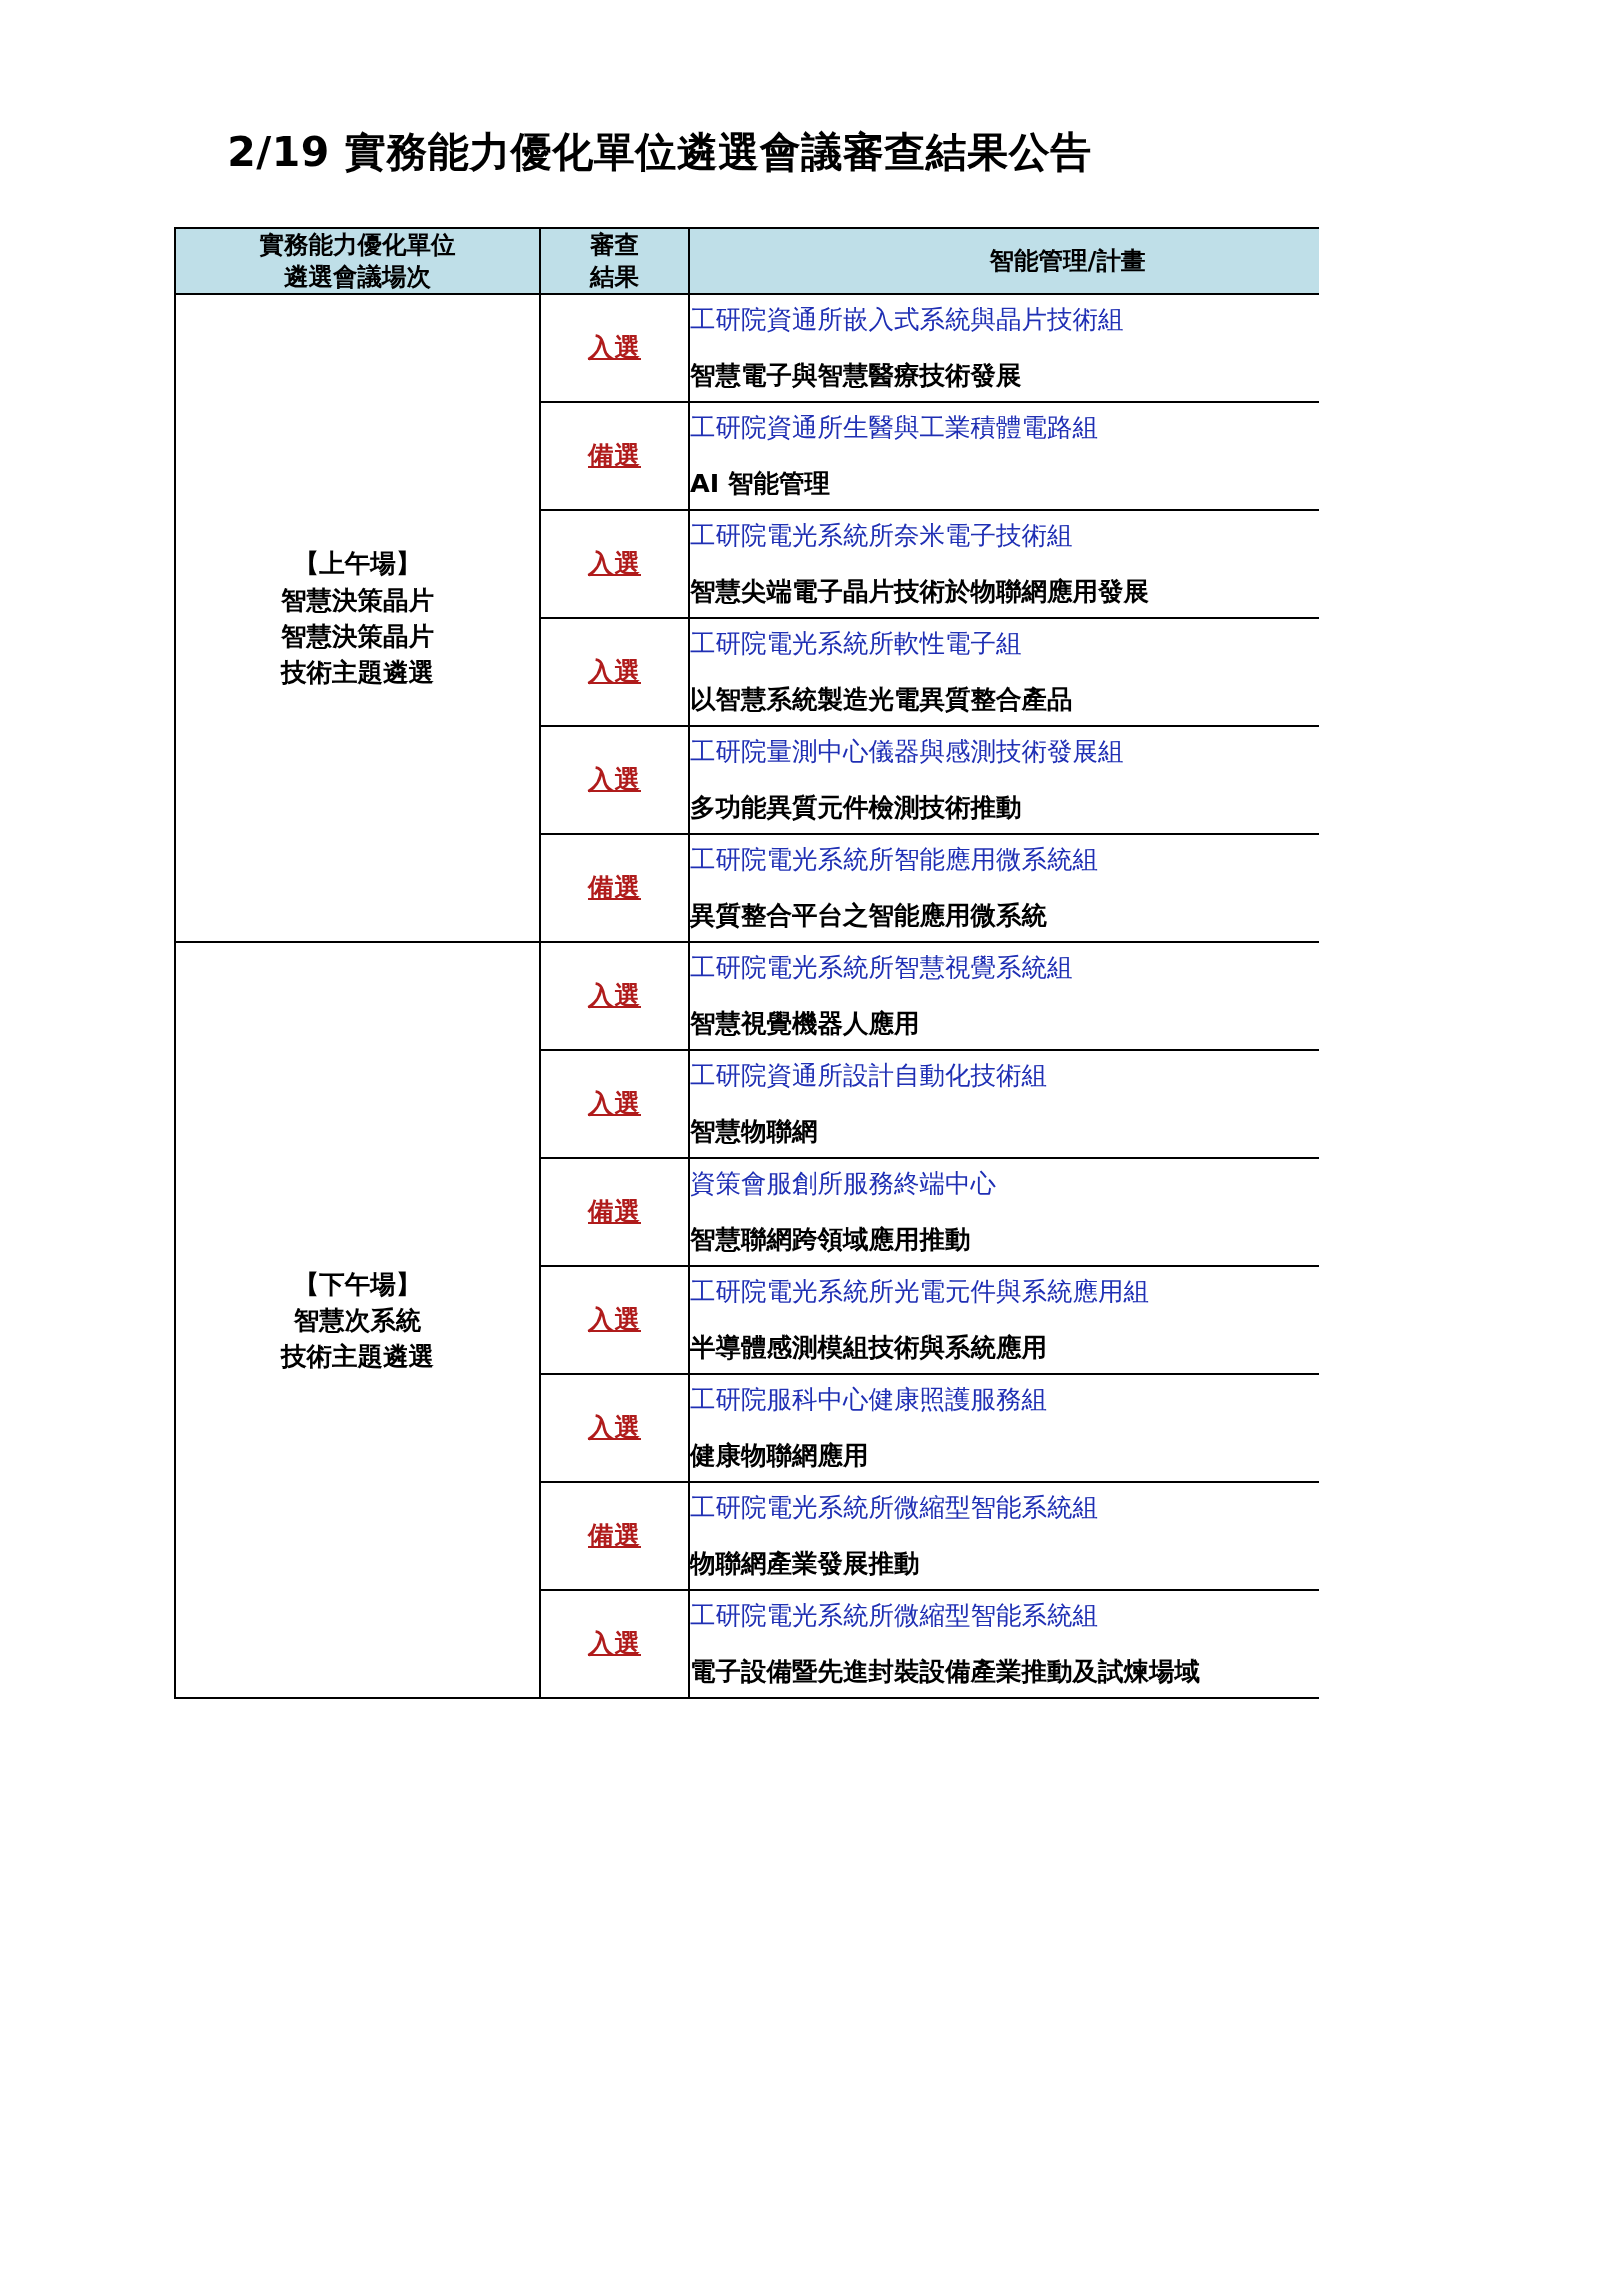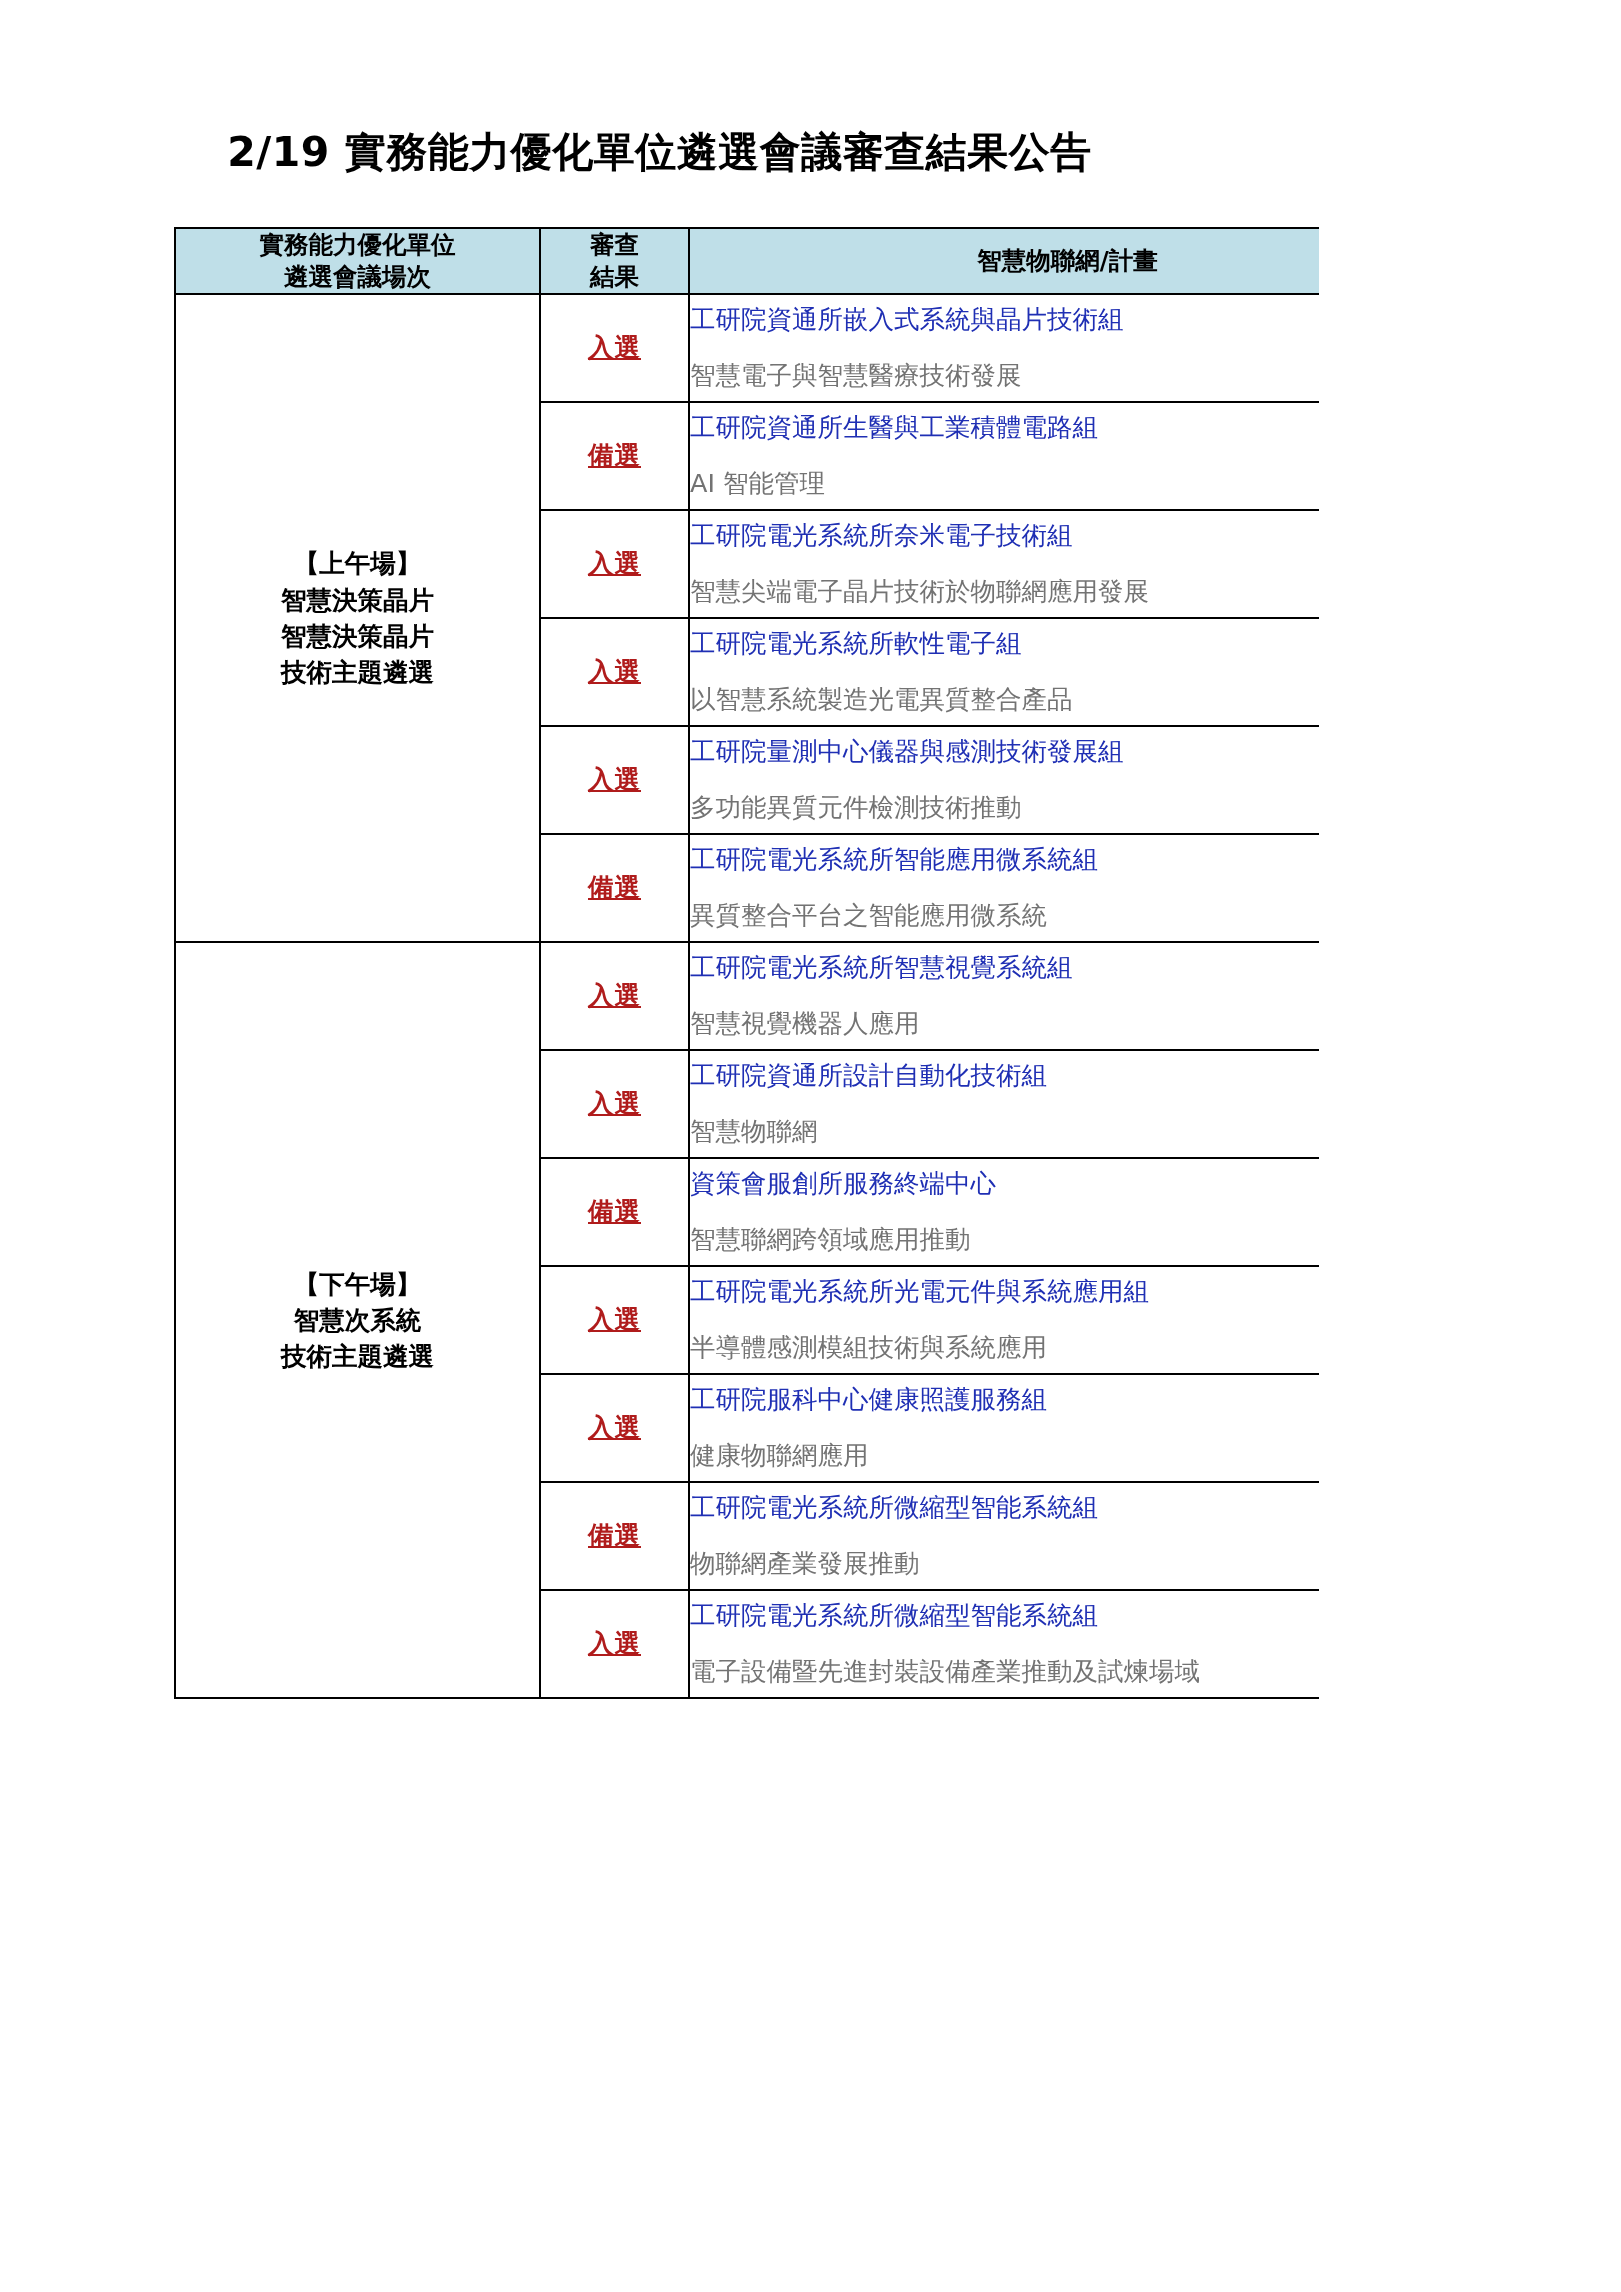--- a/index.html
+++ b/index.html
@@ -100,23 +100,23 @@
   .unit-name {
     display: block;
     color: #1f2fb4;
     font-size: 25.5px;
     font-weight: normal;
     line-height: 1.40;
     white-space: nowrap;
   }
   .project-name {
     display: block;
-    color: #737373;
-    font-size: 25.5px;
-    font-weight: normal;
+    color: #000000;
+    font-size: 25.5px;
+    font-weight: bold;
     line-height: 1.40;
     margin-top: 21px;
     white-space: nowrap;
   }
 
   tr.row-band td { height: 106px; }
 </style>
 </head>
 <body>
 
@@ -134,21 +134,21 @@
       <thead>
         <tr>
           <th>
             <span class="th-line">實務能力優化單位</span>
             <span class="th-line">遴選會議場次</span>
           </th>
           <th>
             <span class="th-line">審查</span>
             <span class="th-line">結果</span>
           </th>
-          <th>智慧物聯網/計畫</th>
+          <th>智能管理/計畫</th>
         </tr>
       </thead>
       <tbody>
 
         <tr class="row-band">
           <td class="session-cell" rowspan="6">
             <span class="session-line">【上午場】</span>
             <span class="session-line">智慧決策晶片</span>
             <span class="session-line">智慧決策晶片</span>
             <span class="session-line">技術主題遴選</span>

